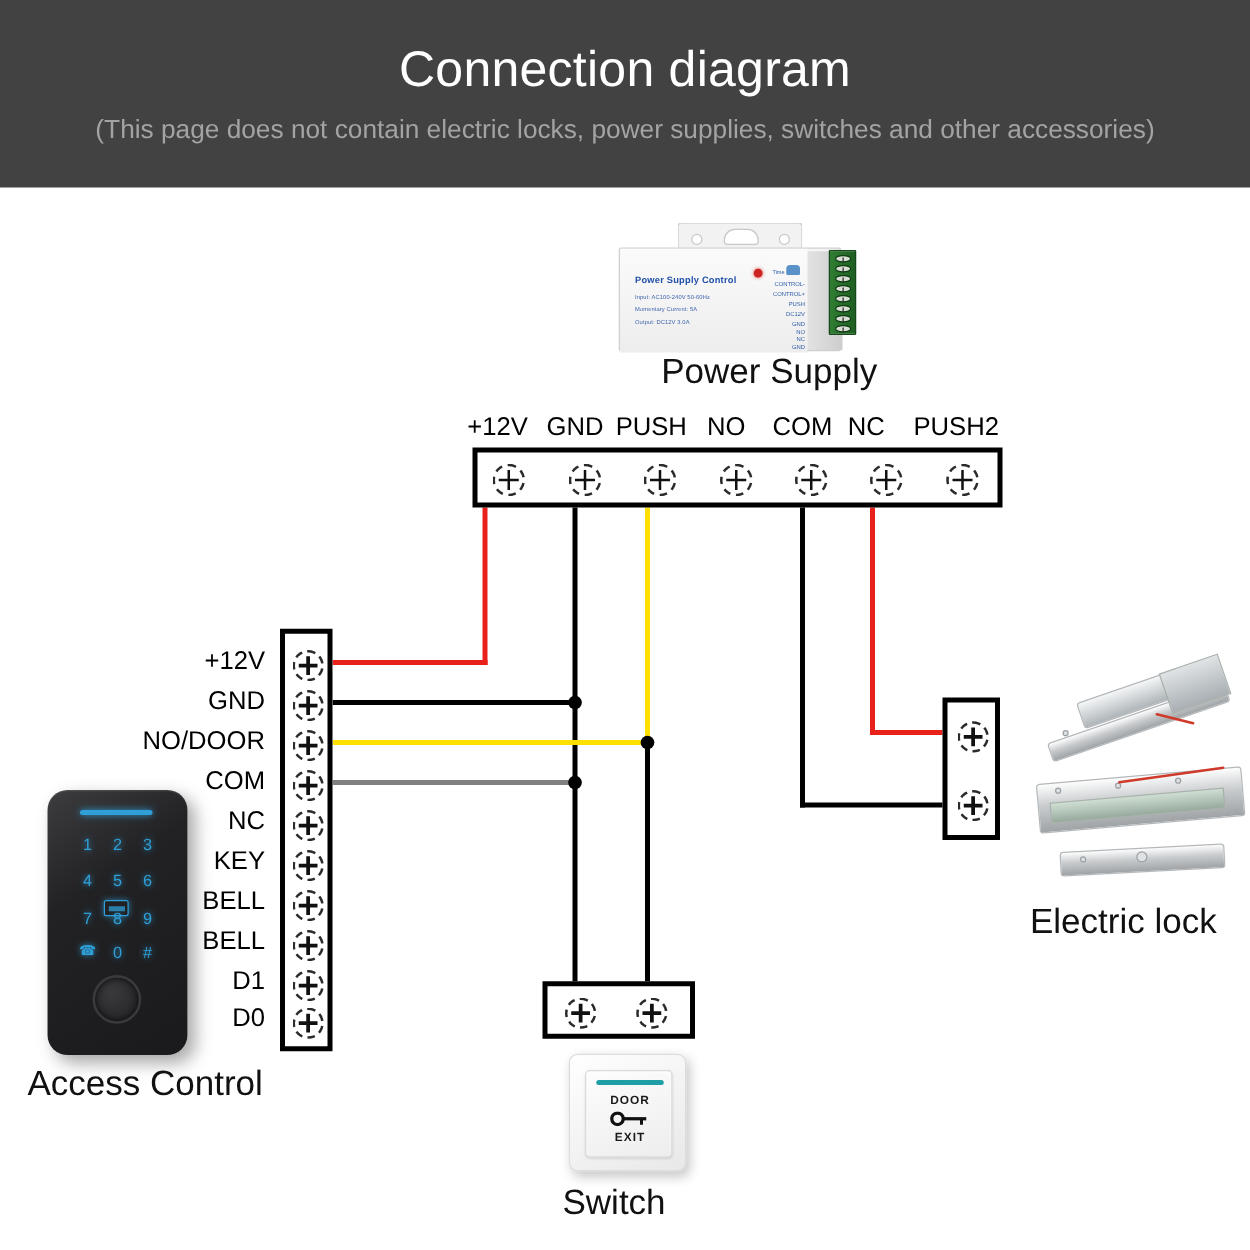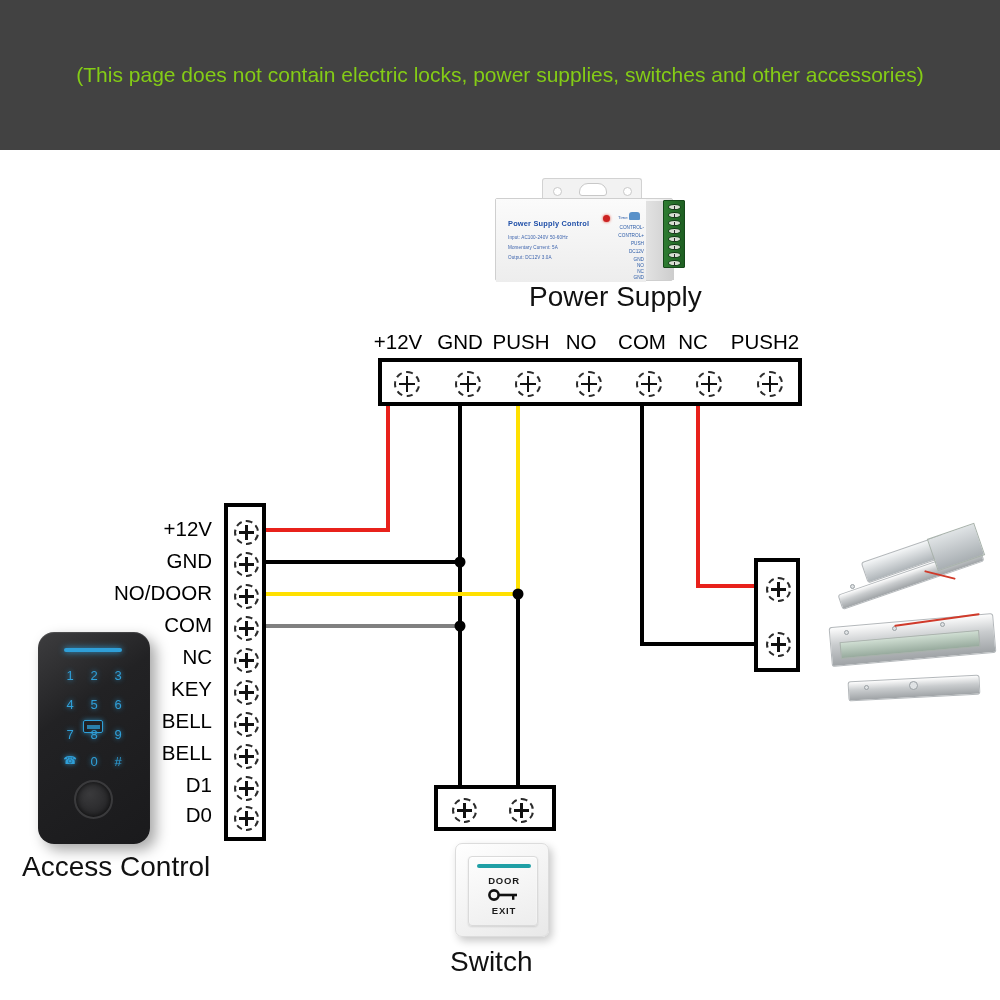--- a/index.html
+++ b/index.html
@@ -17,21 +17,21 @@
     position: absolute; left: 0; top: 0; width: 1000px; height: 150px;
     background: #424242;
     display: flex; flex-direction: column;
     align-items: center; justify-content: center;
   }
   .header-title {
     color: #ffffff; font-size: 40px; font-weight: 400;
     letter-spacing: .2px; line-height: 1.1; margin-bottom: 14px;
   }
   .header-sub {
-    color: #84cc16; font-size: 21px; font-weight: 400; line-height: 1.1;
+    color: #a3a3a3; font-size: 21px; font-weight: 400; line-height: 1.1;
     white-space: nowrap;
   }
 
   
   .caption {
     position: absolute; font-size: 28px; color: #111; white-space: nowrap;
     font-weight: 400;
   }
 
   
@@ -165,20 +165,21 @@
   .lk-screw { position:absolute; width:5px;height:5px;border-radius:50%;
               background:#dfe2e4; border:1px solid #9aa0a4; }
   .lk-wire { position:absolute; height:2px; background:#d03a2a; border-radius:2px; }
 </style>
 </head>
 <body>
 
 <div id="page">
 
   <div class="header">
+    <div class="header-title">Connection diagram</div>
     <div class="header-sub">(This page does not contain electric locks, power supplies, switches and other accessories)</div>
   </div>
 
   <div class="ps-wrap">
     <div class="ps-bracket">
       <div class="ps-hole" style="left:10px;"></div>
       <div class="ps-slot"></div>
       <div class="ps-hole" style="left:80px;"></div>
     </div>
     <div class="ps-body">
@@ -357,14 +358,15 @@
     <div class="lk-screw" style="left:110px; top:10px;"></div>
     <div class="lk-wire" style="left:64px; top:7px; width:86px; transform:rotate(-8deg);"></div>
   </div>
 
   <div class="lock-plate">
     <div class="lk-bar" style="left:0; top:2px; width:132px; height:20px; transform:rotate(-3deg);"></div>
     <div class="lk-screw" style="left:61px; top:5px; width:9px; height:9px;"></div>
     <div class="lk-screw" style="left:16px; top:9px;"></div>
   </div>
 
+  <div class="caption" style="left:824px; top:721px;">Electric lock</div>
 
 </div>
 
 </body></html>

